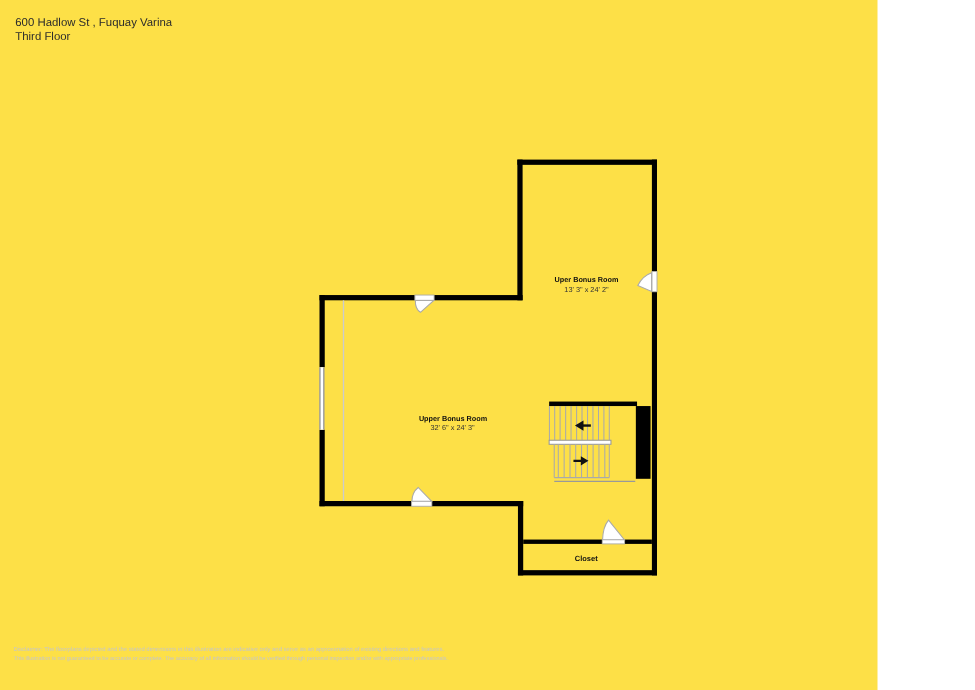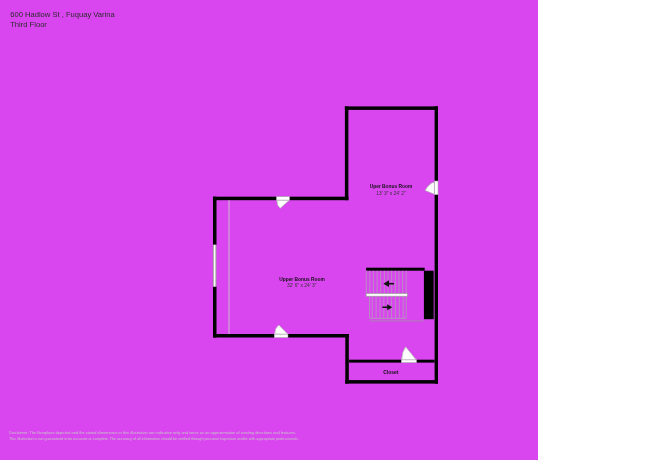--- a/index.html
+++ b/index.html
@@ -1,17 +1,17 @@
 <!DOCTYPE html>
 <html><head>
 <meta charset="utf-8">
 <style>
   html,body{margin:0;padding:0;background:#fff;}
-  .page{position:relative;width:538px;height:460px;background:#d946ef;overflow:hidden;
-        font-family:"Liberation Sans", sans-serif;}
+  .page{position:relative;width:538px;height:460px;background:#fde047;overflow:hidden;
+        font-family:"Liberation Sans", sans-serif;padding-left:47px;}
   svg{position:absolute;left:0;top:0;filter:blur(0.28px);}
   text{font-family:"Liberation Sans", sans-serif;}
 </style>
 </head>
 <body>
 <div class="page">
 <svg width="650" height="460" viewBox="0 0 650 460">
 
 <text x="10.2" y="17.0" font-size="7.6" fill="#2b2b2b">600 Hadlow St , Fuquay Varina</text>
 

